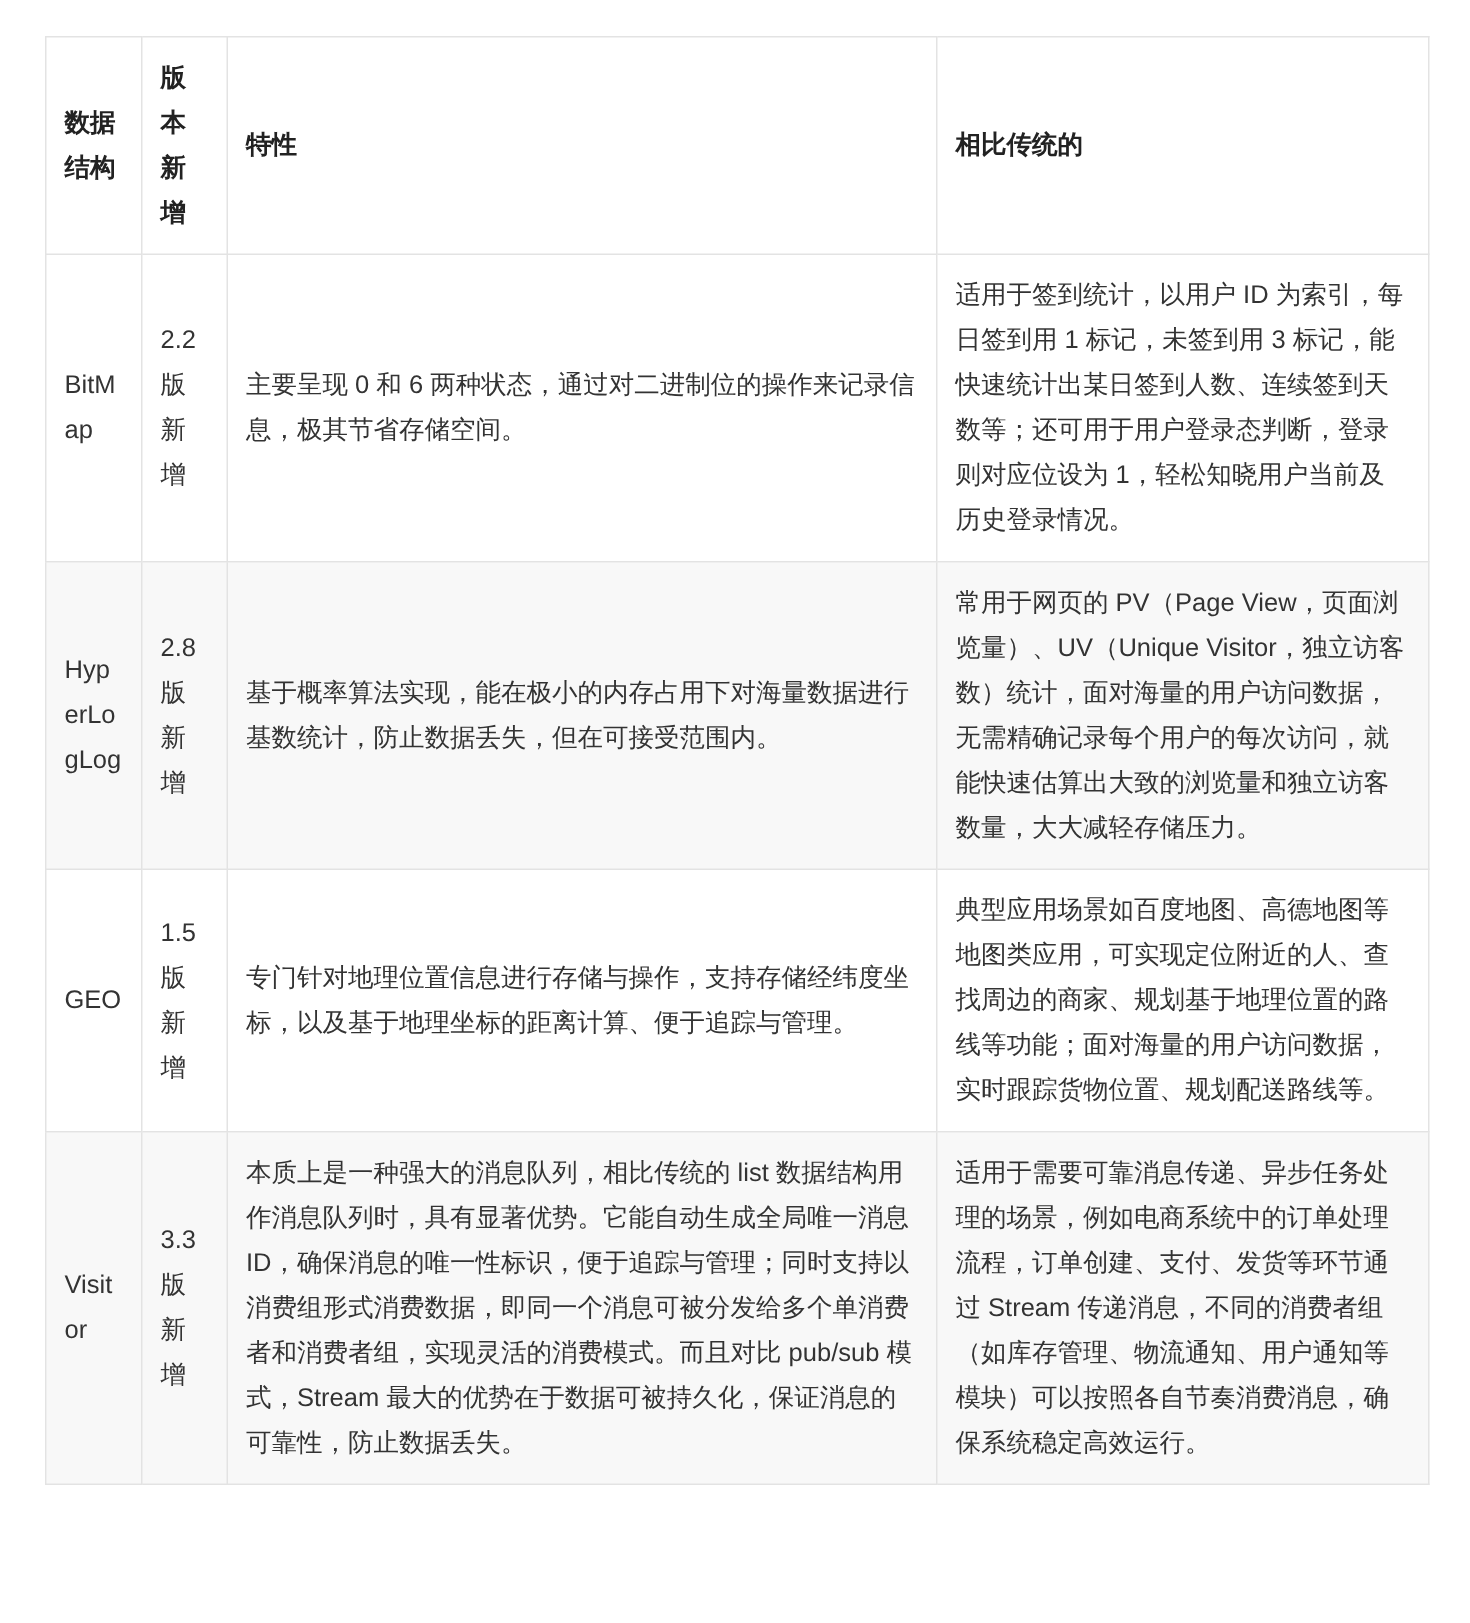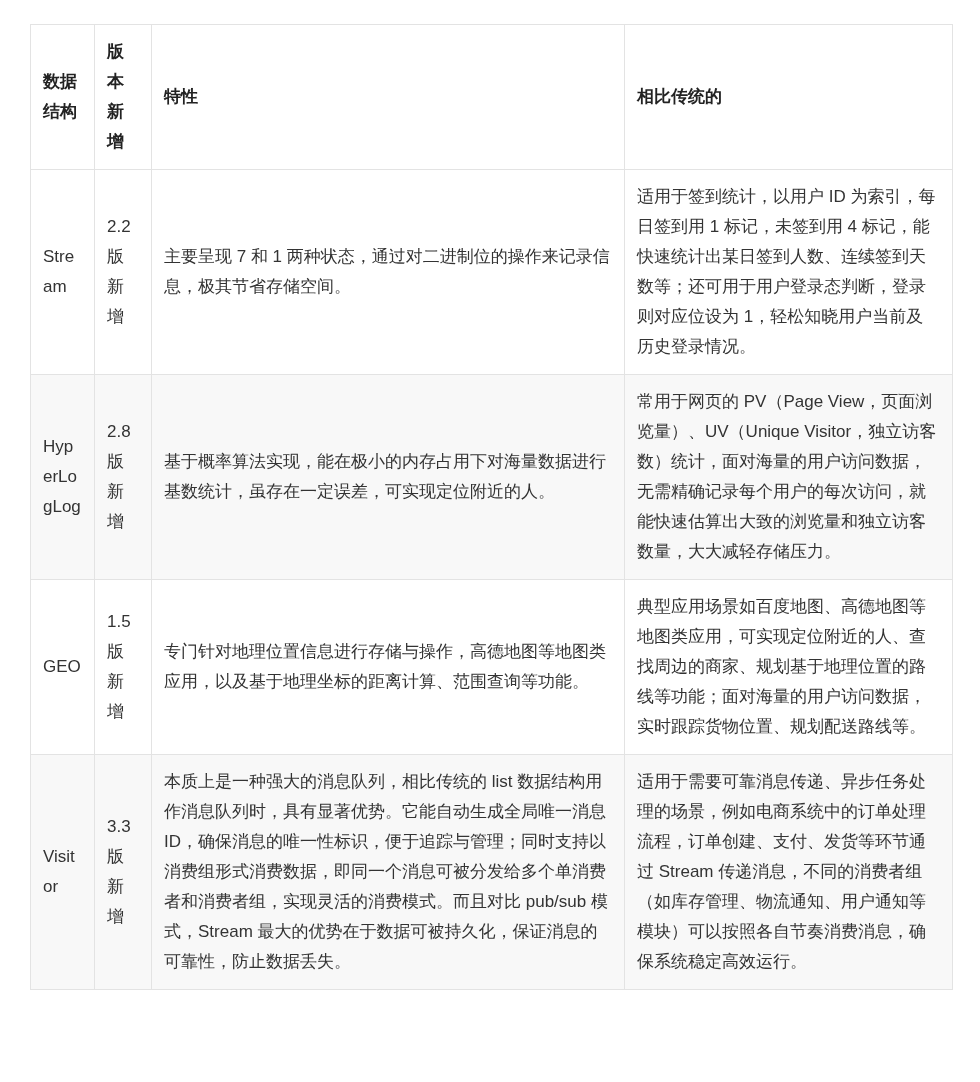--- a/index.html
+++ b/index.html
@@ -66,35 +66,35 @@
     <thead>
       <tr>
         <th class="col-structure">数据结构</th>
         <th class="col-version">版本新增</th>
         <th class="col-feature">特性</th>
         <th class="col-scenario">相比传统的</th>
       </tr>
     </thead>
     <tbody>
       <tr>
-        <td class="col-structure">Stream</td>
+        <td class="col-structure">BitMap</td>
         <td class="col-version">2.2 版新增</td>
-        <td class="col-feature">主要呈现 7 和 1 两种状态，通过对二进制位的操作来记录信息，极其节省存储空间。</td>
-        <td class="col-scenario">适用于签到统计，以用户 ID 为索引，每日签到用 1 标记，未签到用 4 标记，能快速统计出某日签到人数、连续签到天数等；还可用于用户登录态判断，登录则对应位设为 1，轻松知晓用户当前及历史登录情况。</td>
+        <td class="col-feature">主要呈现 0 和 6 两种状态，通过对二进制位的操作来记录信息，极其节省存储空间。</td>
+        <td class="col-scenario">适用于签到统计，以用户 ID 为索引，每日签到用 1 标记，未签到用 3 标记，能快速统计出某日签到人数、连续签到天数等；还可用于用户登录态判断，登录则对应位设为 1，轻松知晓用户当前及历史登录情况。</td>
       </tr>
       <tr>
         <td class="col-structure">HyperLogLog</td>
         <td class="col-version">2.8 版新增</td>
-        <td class="col-feature">基于概率算法实现，能在极小的内存占用下对海量数据进行基数统计，虽存在一定误差，可实现定位附近的人。</td>
+        <td class="col-feature">基于概率算法实现，能在极小的内存占用下对海量数据进行基数统计，防止数据丢失，但在可接受范围内。</td>
         <td class="col-scenario">常用于网页的 PV（Page View，页面浏览量）、UV（Unique Visitor，独立访客数）统计，面对海量的用户访问数据，无需精确记录每个用户的每次访问，就能快速估算出大致的浏览量和独立访客数量，大大减轻存储压力。</td>
       </tr>
       <tr>
         <td class="col-structure">GEO</td>
         <td class="col-version">1.5 版新增</td>
-        <td class="col-feature">专门针对地理位置信息进行存储与操作，高德地图等地图类应用，以及基于地理坐标的距离计算、范围查询等功能。</td>
+        <td class="col-feature">专门针对地理位置信息进行存储与操作，支持存储经纬度坐标，以及基于地理坐标的距离计算、便于追踪与管理。</td>
         <td class="col-scenario">典型应用场景如百度地图、高德地图等地图类应用，可实现定位附近的人、查找周边的商家、规划基于地理位置的路线等功能；面对海量的用户访问数据，实时跟踪货物位置、规划配送路线等。</td>
       </tr>
       <tr>
         <td class="col-structure">Visitor</td>
         <td class="col-version">3.3 版新增</td>
         <td class="col-feature">本质上是一种强大的消息队列，相比传统的 list 数据结构用作消息队列时，具有显著优势。它能自动生成全局唯一消息 ID，确保消息的唯一性标识，便于追踪与管理；同时支持以消费组形式消费数据，即同一个消息可被分发给多个单消费者和消费者组，实现灵活的消费模式。而且对比 pub/sub 模式，Stream 最大的优势在于数据可被持久化，保证消息的可靠性，防止数据丢失。</td>
         <td class="col-scenario">适用于需要可靠消息传递、异步任务处理的场景，例如电商系统中的订单处理流程，订单创建、支付、发货等环节通过 Stream 传递消息，不同的消费者组（如库存管理、物流通知、用户通知等模块）可以按照各自节奏消费消息，确保系统稳定高效运行。</td>
       </tr>
     </tbody>
   </table>

